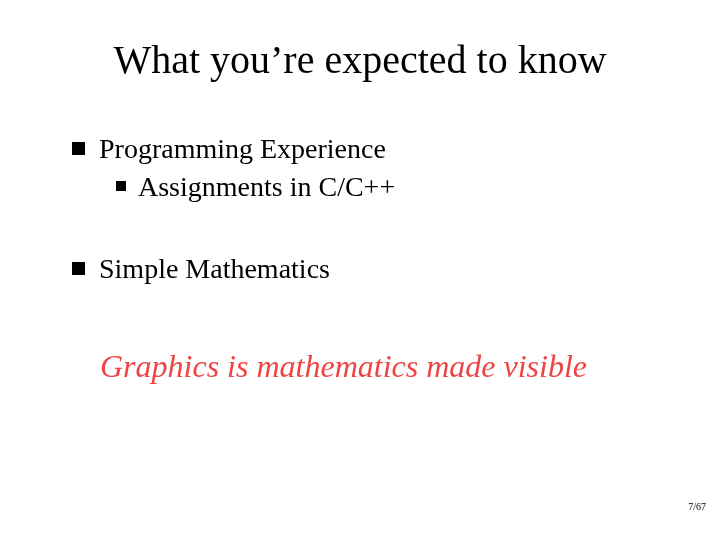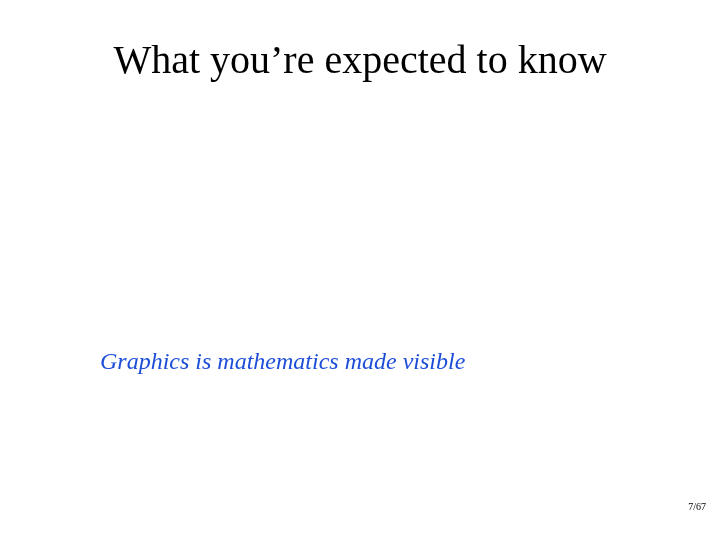--- a/index.html
+++ b/index.html
@@ -69,39 +69,62 @@
     flex: 0 0 auto;
   }
   .gap {
     height: 34px;
   }
   .quote {
     position: absolute;
     top: 348px;
     left: 100px;
     right: 60px;
-    font-size: 24px;
+    font-size: 32px;
     font-style: italic;
-    color: #1d4ed8;
+    color: #ef4444;
   }
   .pagenum {
     position: absolute;
     bottom: 8px;
     right: 14px;
     font-size: 10px;
     color: #000;
   }
 </style>
 </head>
 <body>
 
 <div class="slide">
 
   <div class="title">What you’re expected to know</div>
 
+  <div class="body">
+
+    <div class="li1">
+      <div class="li1-row">
+        <span class="bullet-sq"></span>
+        <span class="li1-text">Programming Experience</span>
+      </div>
+      <div class="li2">
+        <span class="bullet-small"></span>
+        <span>Assignments in C/C++</span>
+      </div>
+    </div>
+
+    <div class="gap"></div>
+
+    <div class="li1">
+      <div class="li1-row">
+        <span class="bullet-sq"></span>
+        <span class="li1-text">Simple Mathematics</span>
+      </div>
+    </div>
+
+  </div>
 
   <div class="quote">Graphics is mathematics made visible</div>
 
   <div class="pagenum">
     <span>7</span><span>/</span><span>67</span>
   </div>
 
 </div>
 
 </body></html>

